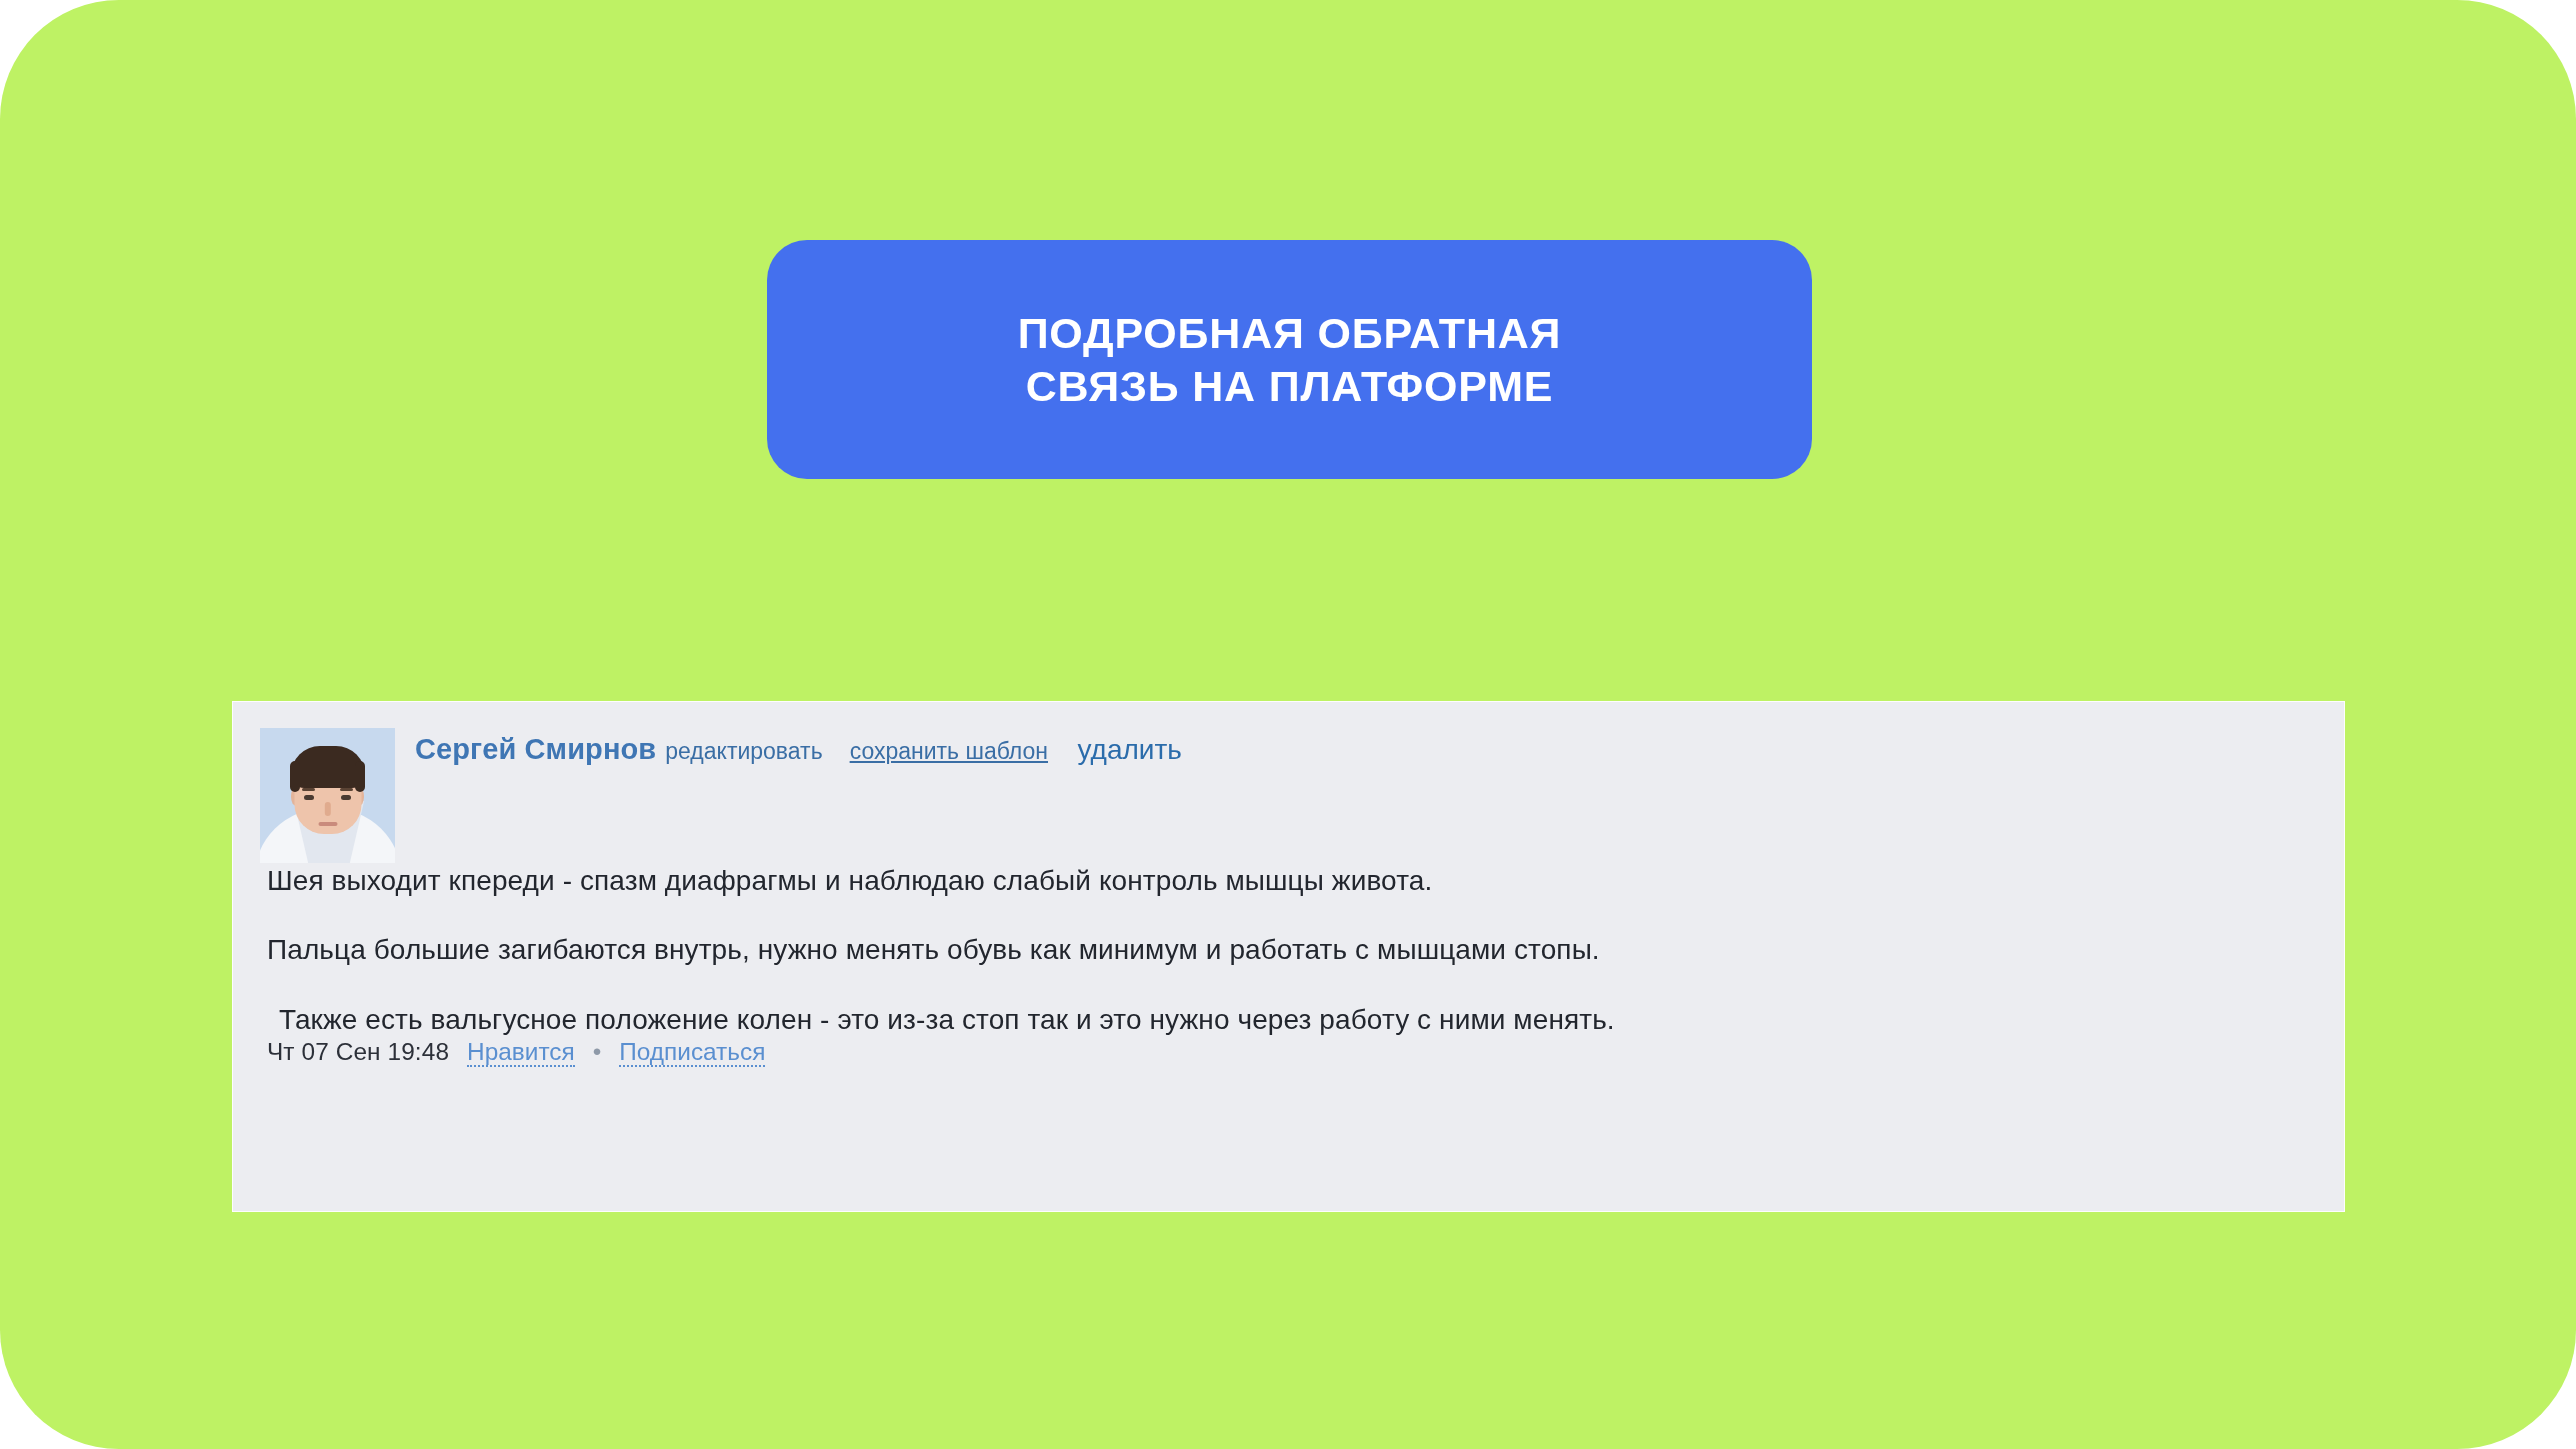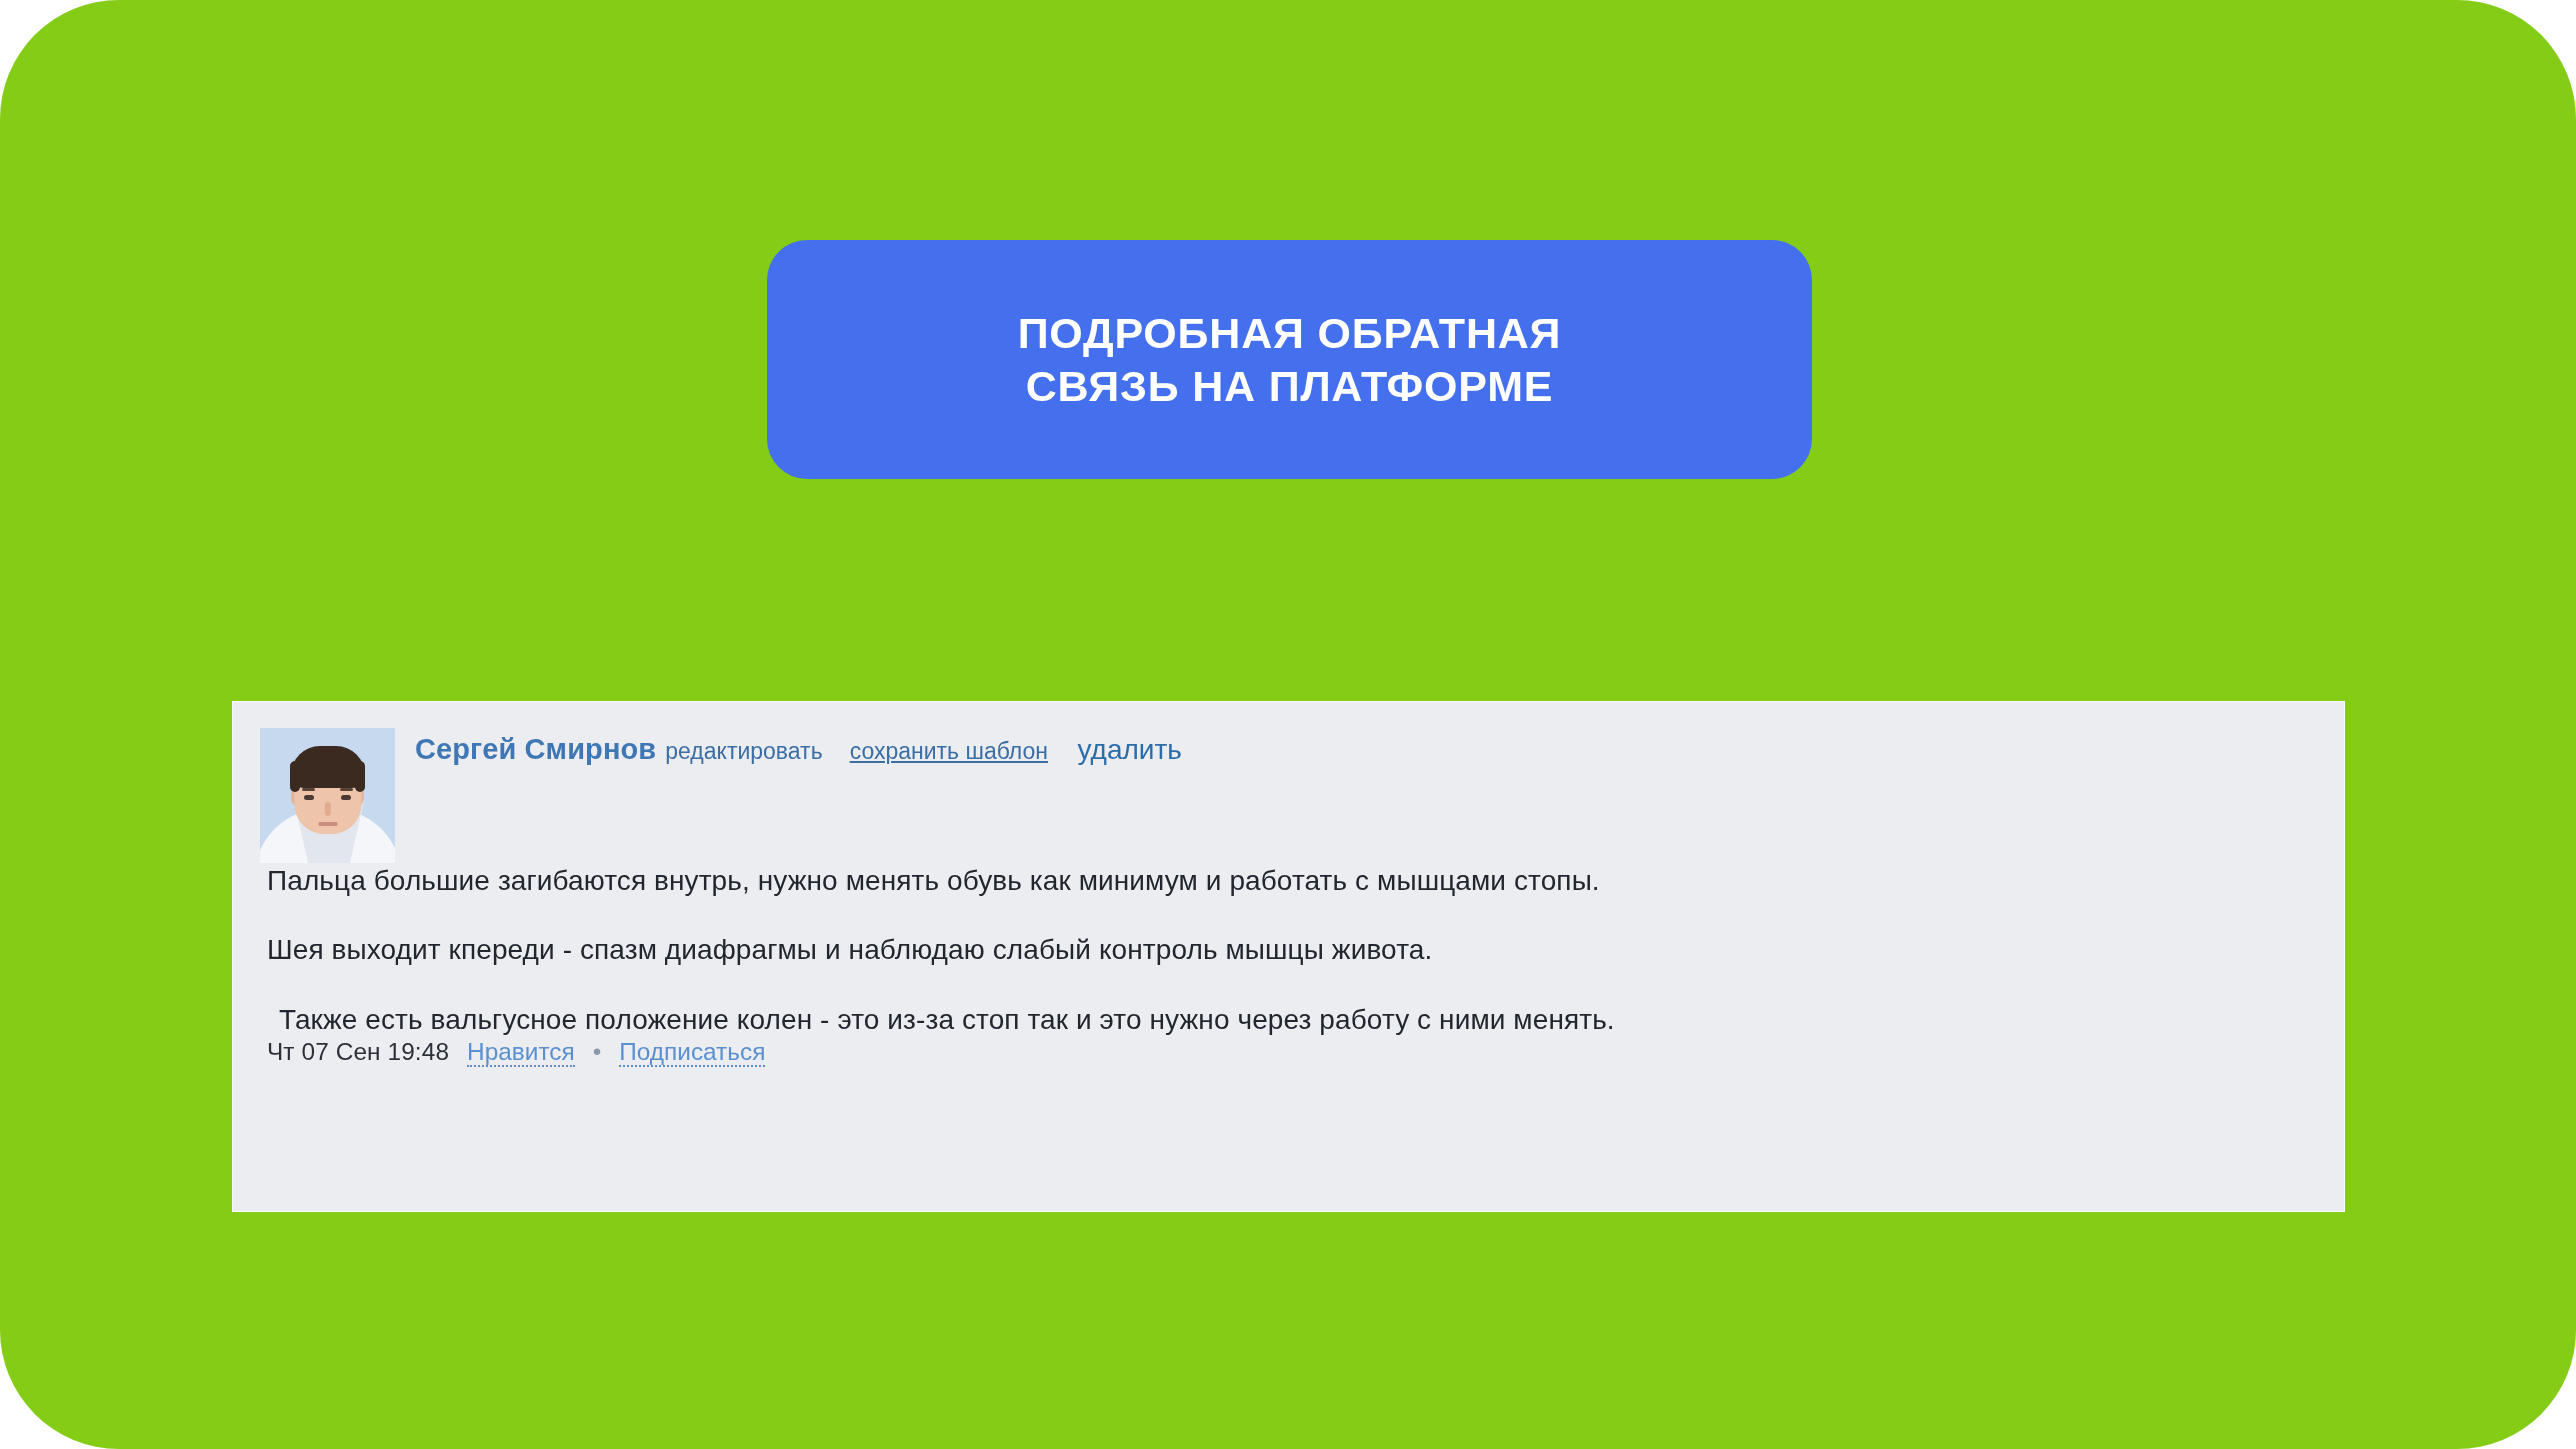--- a/index.html
+++ b/index.html
@@ -15,21 +15,21 @@
     overflow: hidden;
   }
 
   
   .canvas {
     position: absolute;
     left: 0;
     top: 0;
     width: 2576px;
     height: 1449px;
-    background: #84cc16;
+    background: #bef264;
     border-radius: 119px;
     box-sizing: border-box;
     overflow: hidden;
   }
 
   
   .badge {
     position: absolute;
     left: 767px;
     top: 240px;
@@ -315,22 +315,22 @@
         <div class="name-row">
           <span class="author-name">Сергей Смирнов</span>
           <span class="head-link">редактировать</span>
           <span class="head-link gap">сохранить шаблон</span>
           <span class="head-link delete">удалить</span>
         </div>
       </div>
     </div>
 
     <div class="card-body">
+      <p class="para">Шея выходит кпереди - спазм диафрагмы и наблюдаю слабый контроль мышцы живота.</p>
       <p class="para">Пальца большие загибаются внутрь, нужно менять обувь как минимум и работать с мышцами стопы.</p>
-      <p class="para">Шея выходит кпереди - спазм диафрагмы и наблюдаю слабый контроль мышцы живота.</p>
       <p class="para last">Также есть вальгусное положение колен - это из-за стоп так и это нужно через работу с ними менять.</p>
     </div>
 
     <div class="card-foot">
       <span class="timestamp">Чт 07 Сен 19:48</span>
       <span class="foot-link">Нравится</span>
       <span class="foot-sep">•</span>
       <span class="foot-link">Подписаться</span>
     </div>
 

